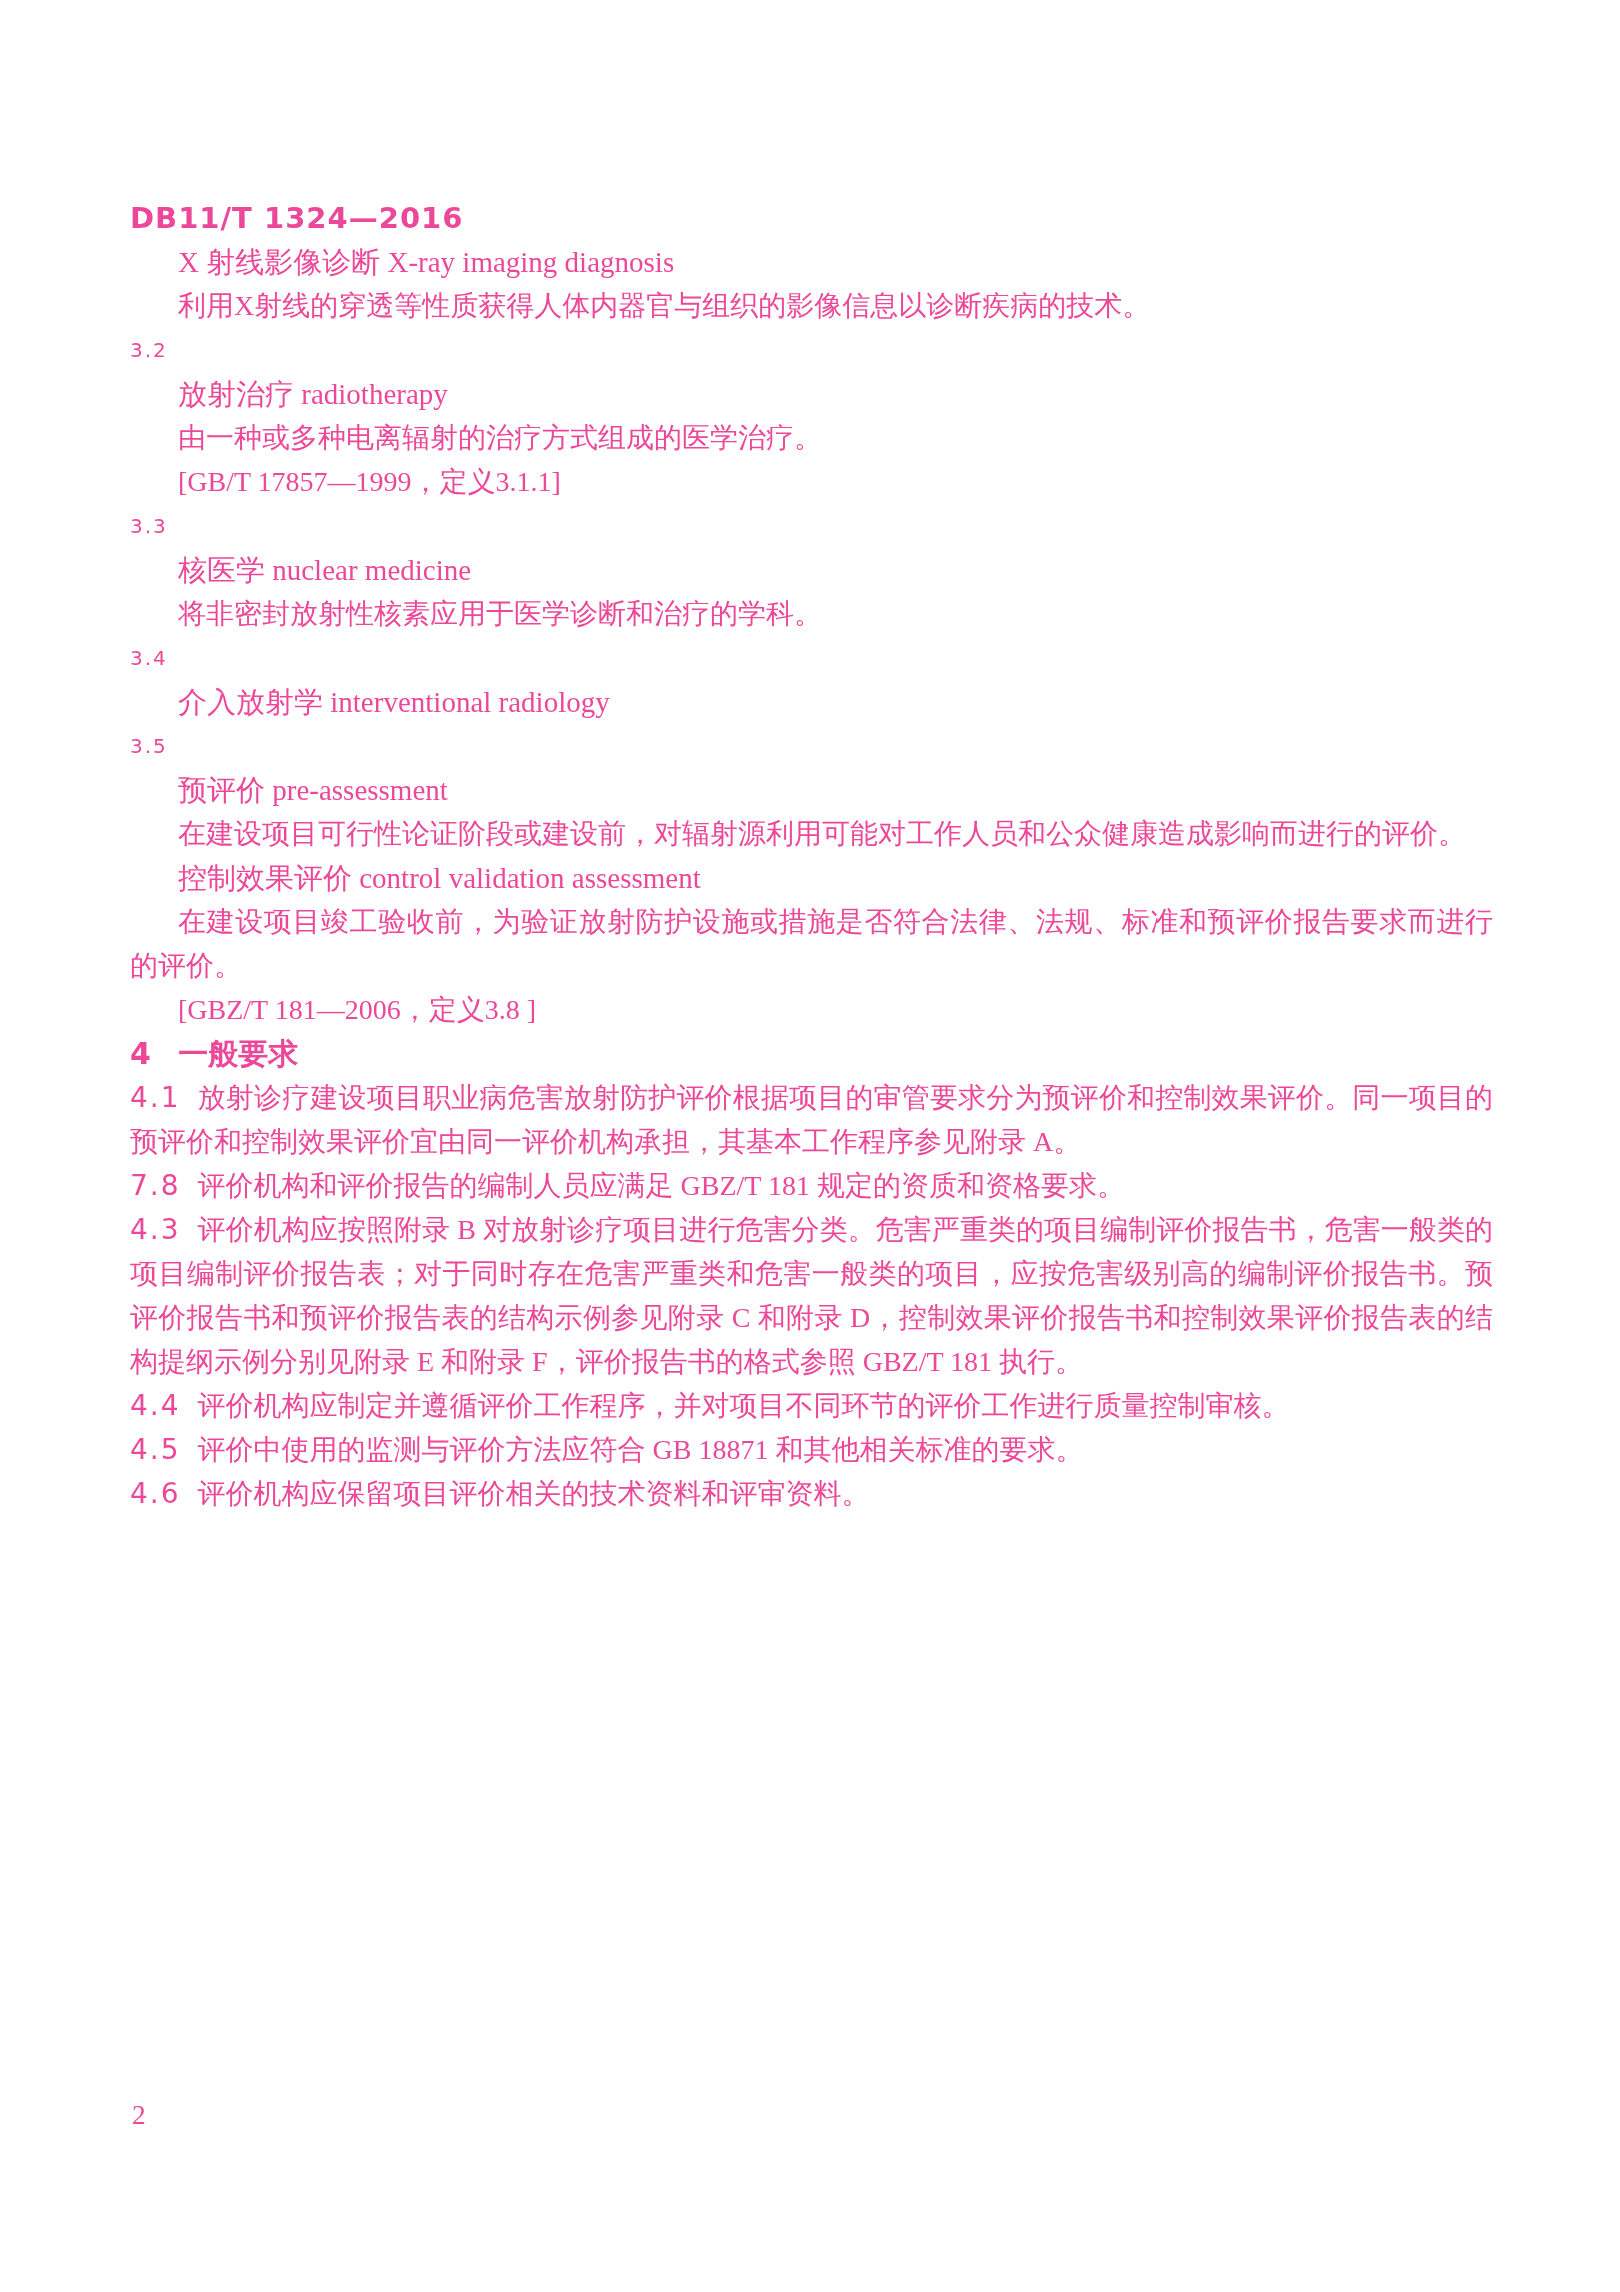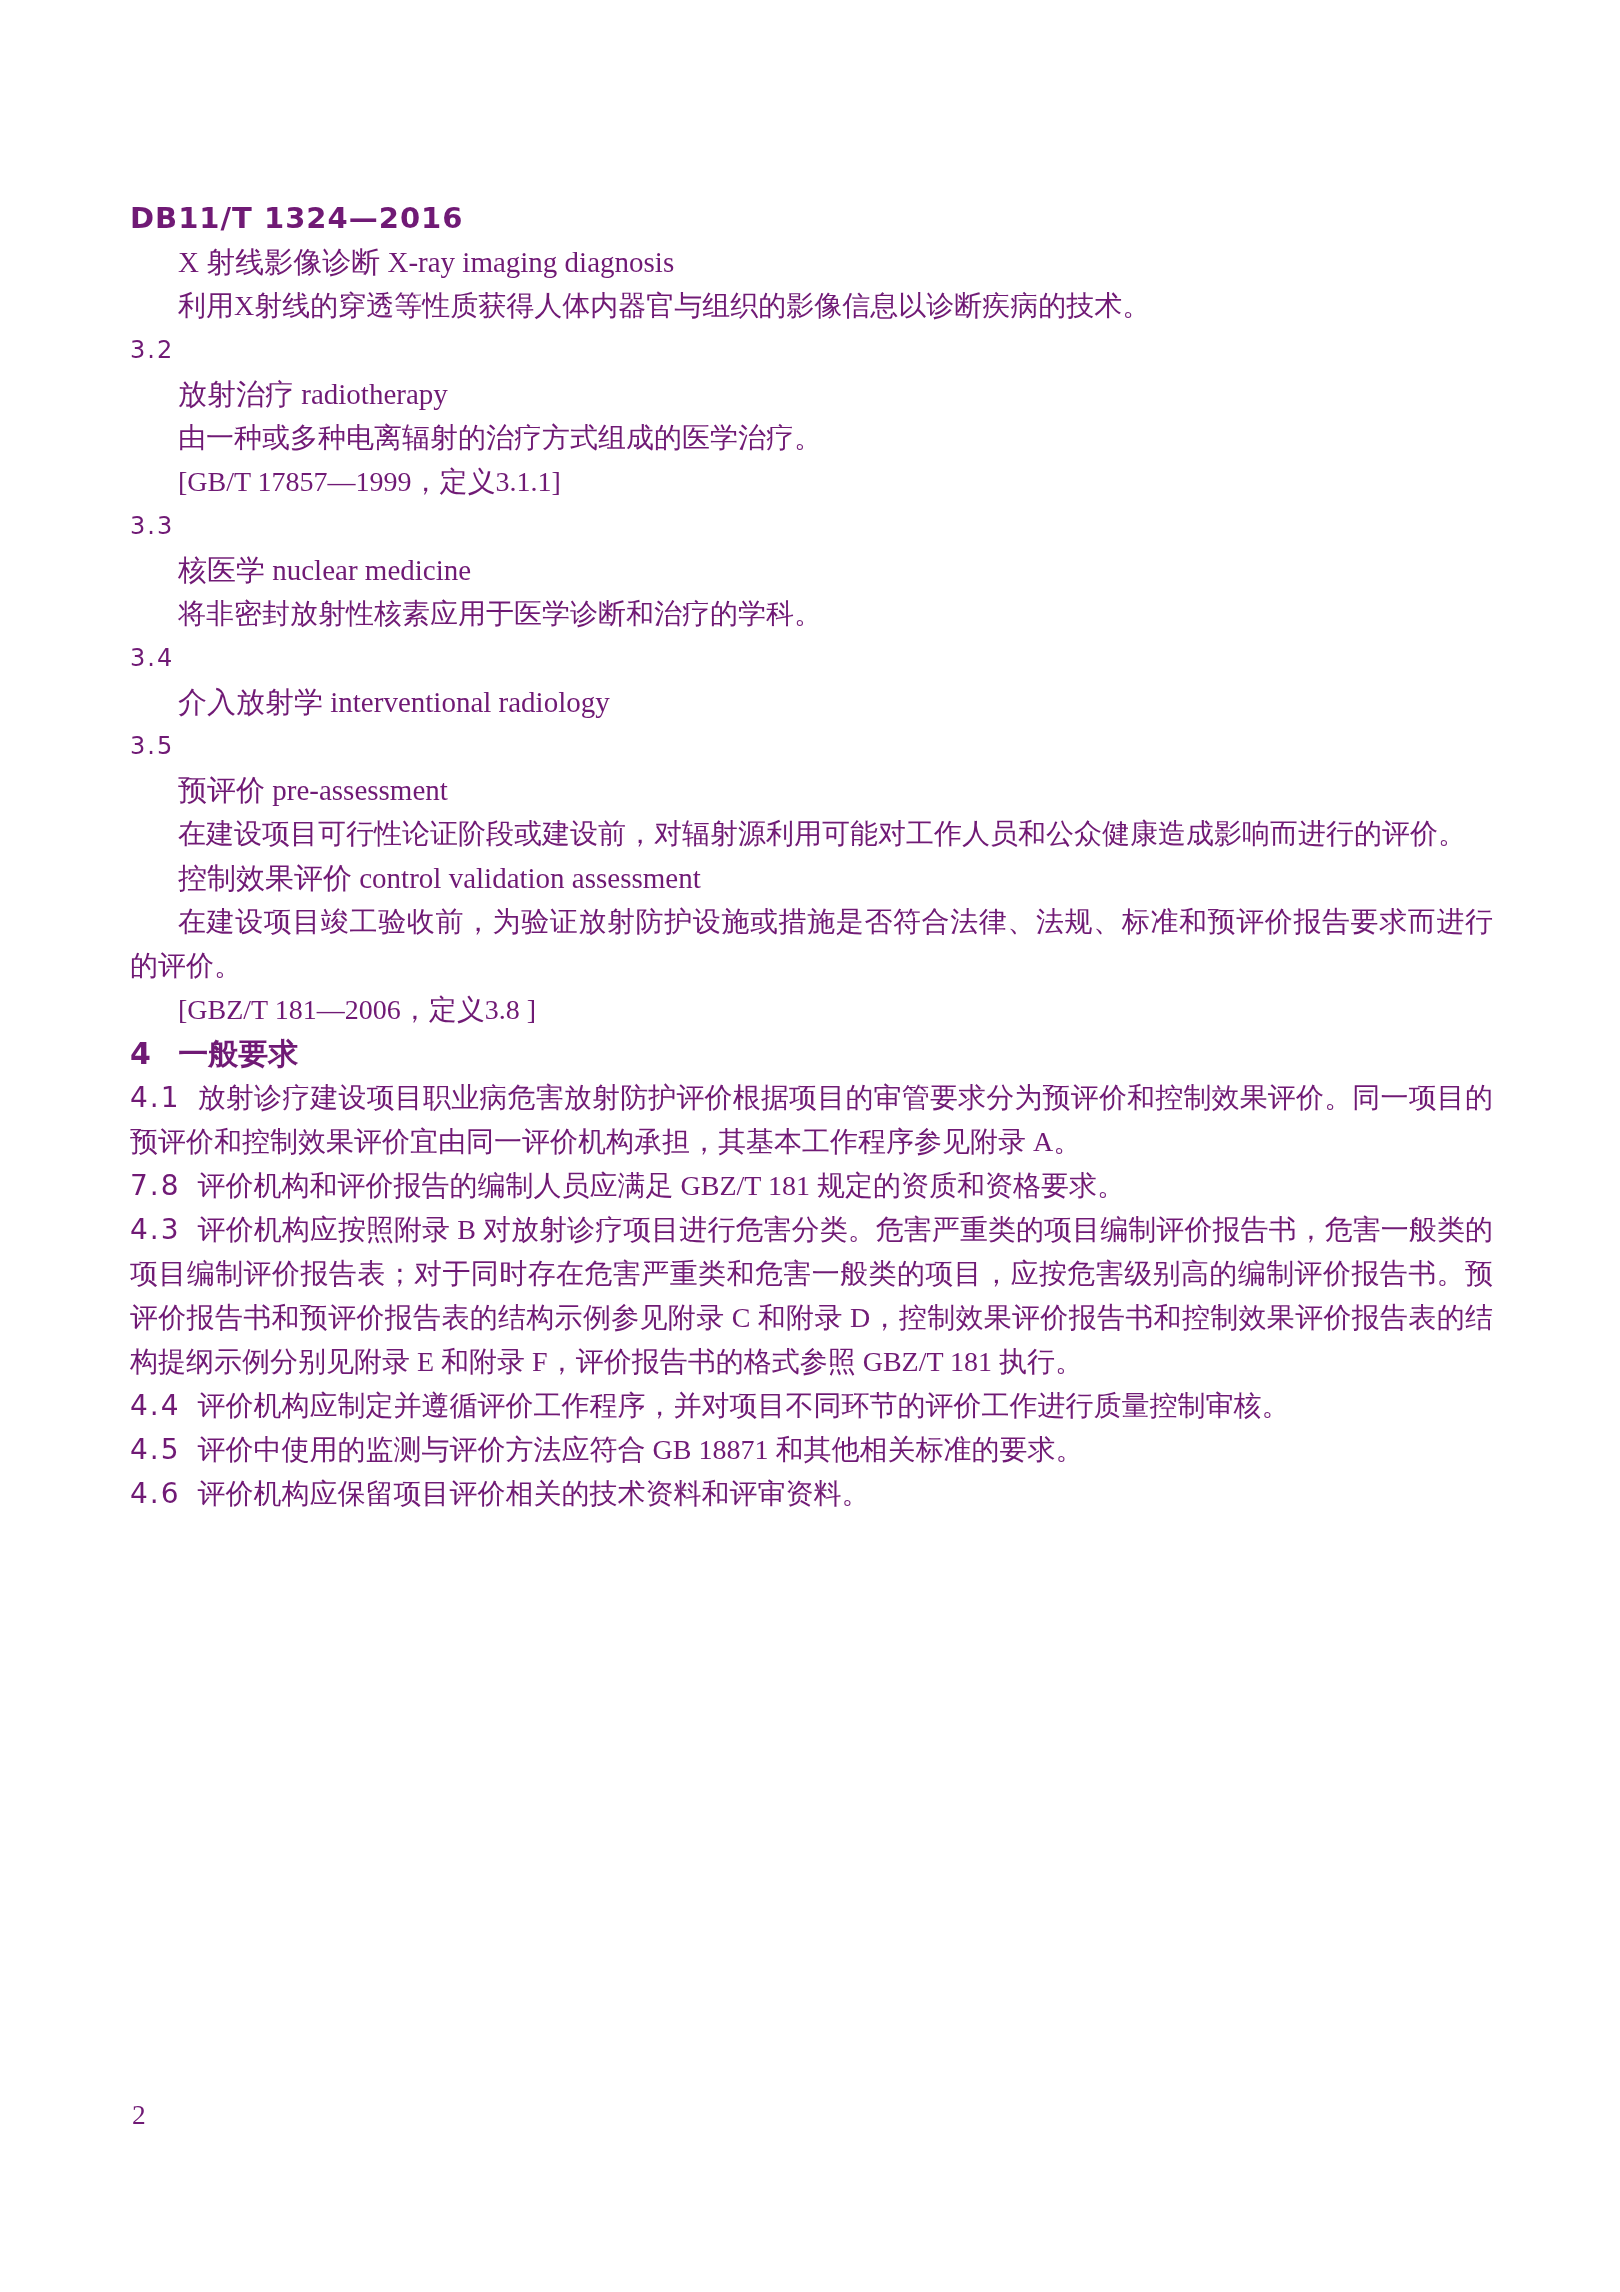--- a/index.html
+++ b/index.html
@@ -1,21 +1,21 @@
 <!DOCTYPE html>
 <html lang="zh"><head>
 <meta charset="utf-8">
 <style>
   html, body { margin: 0; padding: 0; background: #ffffff; }
   .page {
     position: relative;
     width: 1620px;
     height: 2293px;
     background: #ffffff;
-    color: #701a75;
+    color: #ec4899;
     font-family: "Liberation Serif", serif;
     overflow: hidden;
   }
   .content {
     padding: 196px 127px 0 130px;
     font-size: 28px;
     line-height: 44px;
   }
   .content p { margin: 0; }
   .doc-header {
@@ -30,21 +30,21 @@
     padding-left: 48px;
     margin-top: 22.5px;
   }
   .def {
     text-indent: 48px;
     text-align: justify;
   }
   .cite { padding-left: 48px; }
   .clause-num {
     font-family: "DejaVu Sans", sans-serif;
-    font-size: 24px;
+    font-size: 20px;
     letter-spacing: 2px;
   }
   .sec-heading {
     font-family: "DejaVu Sans", sans-serif;
     font-weight: bold;
     font-size: 30px;
     margin-top: 51px;
   }
   .sec-heading .sec-num { margin-right: 27.4px; }
   .item { text-align: justify; }

